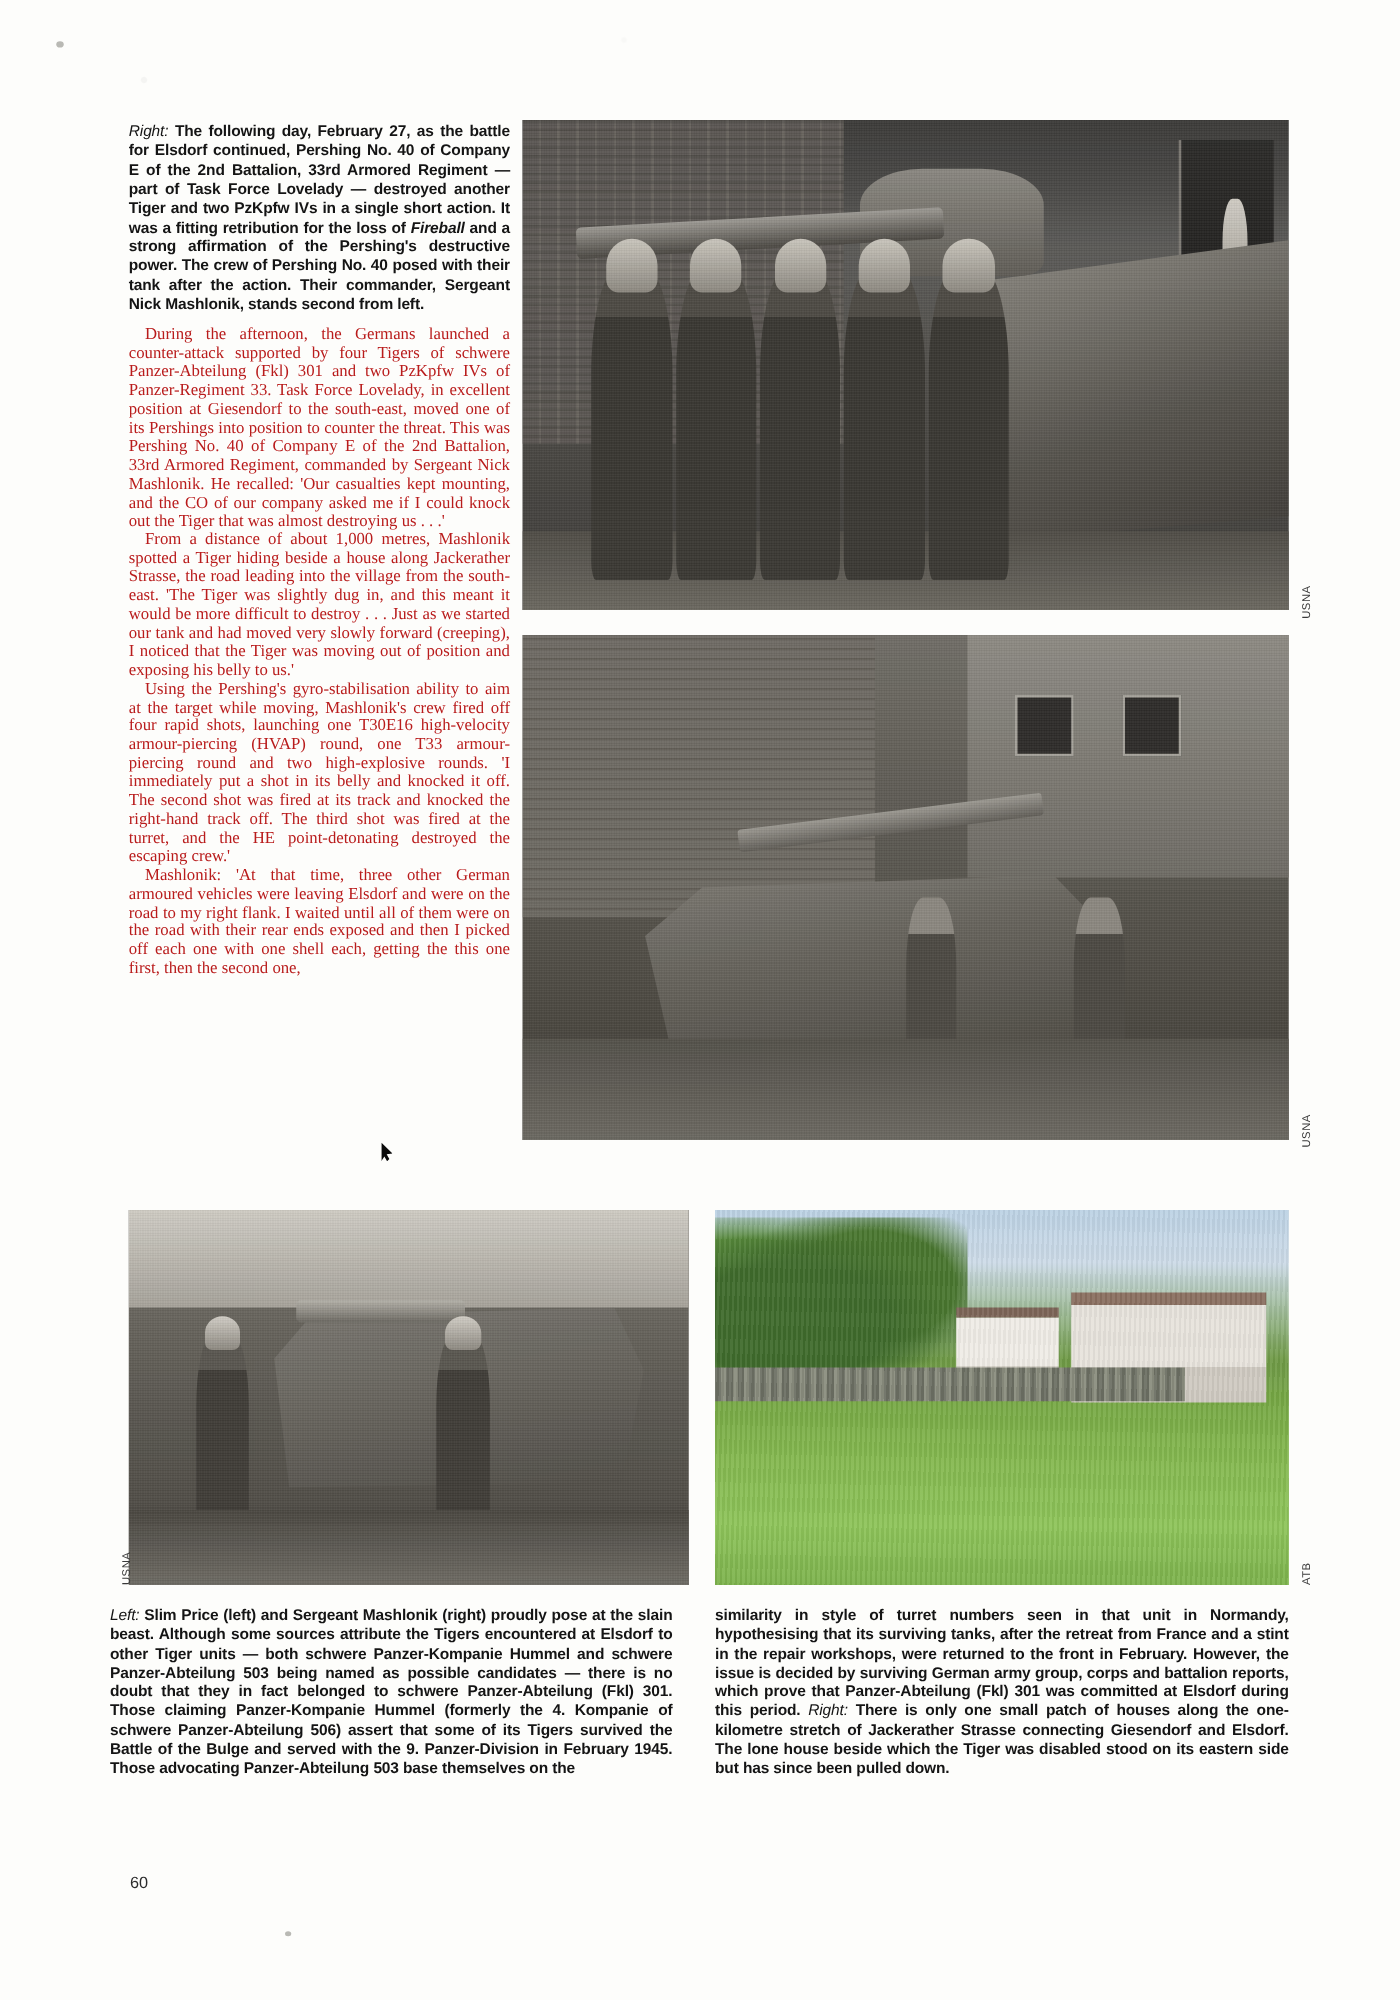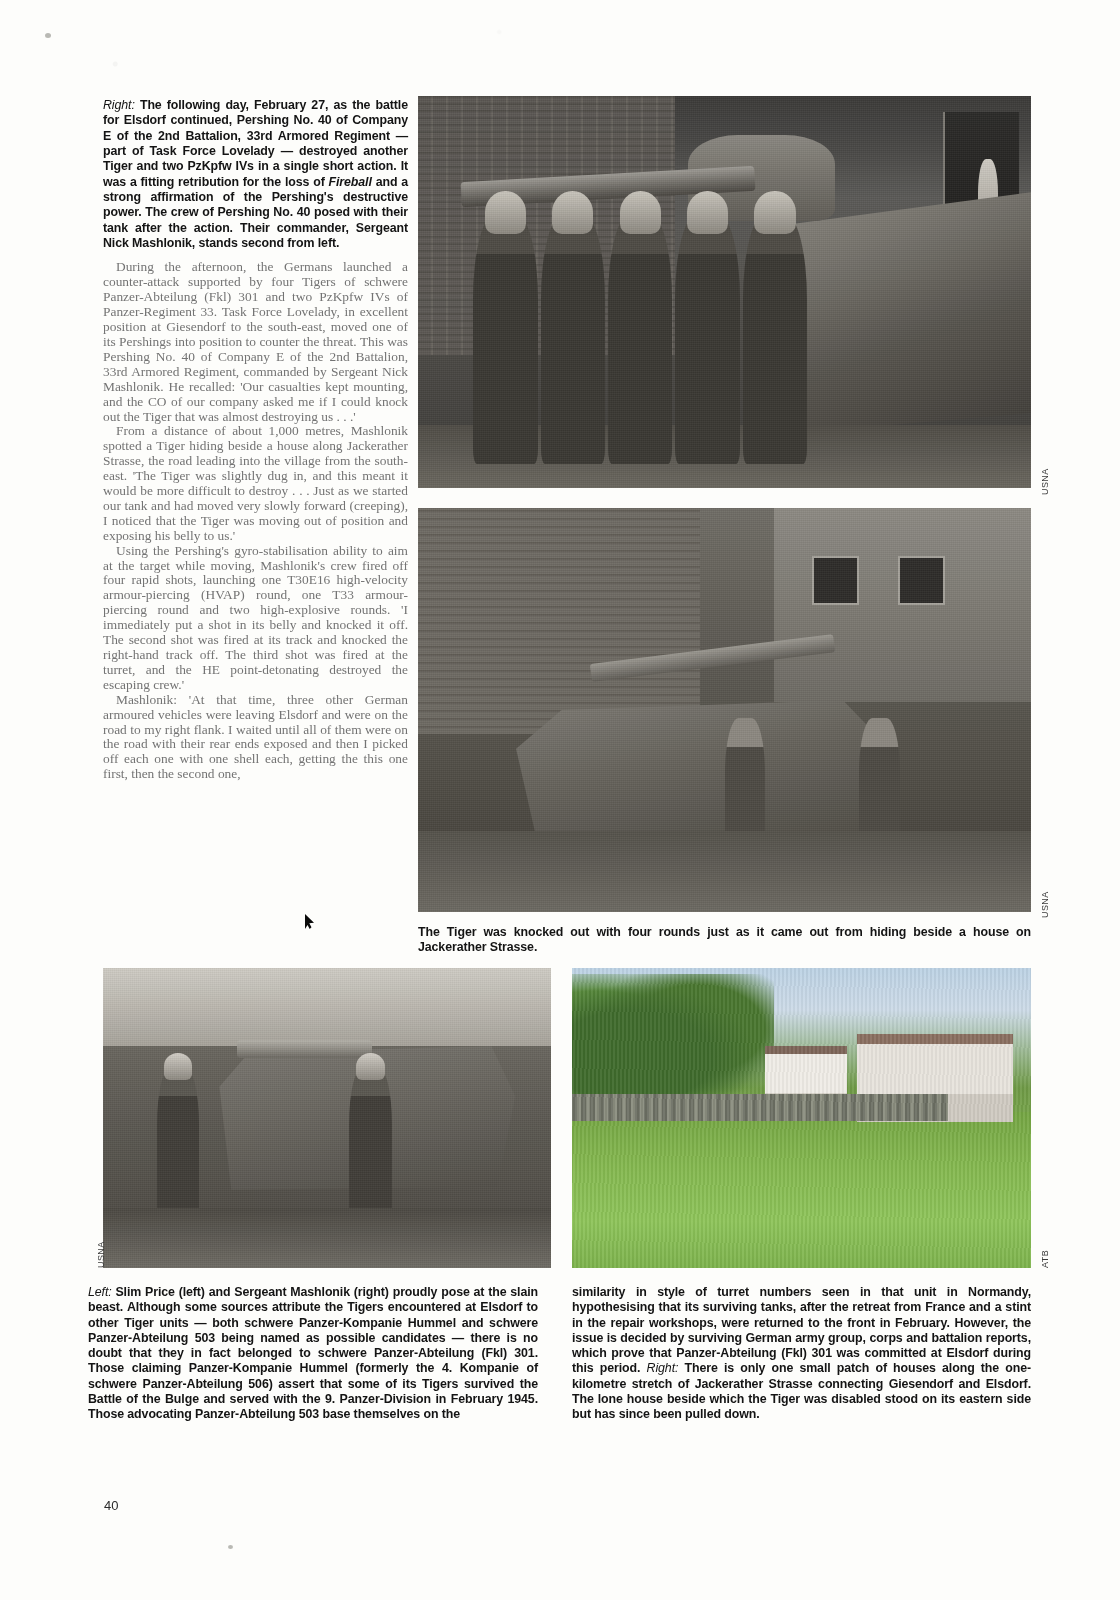--- a/index.html
+++ b/index.html
@@ -23,21 +23,21 @@
     font-family:"Liberation Sans", sans-serif;
     font-weight:bold;font-size:12.4px;line-height:15.35px;
     color:#141414;text-align:justify;letter-spacing:-0.1px;
   }
   .lede i{font-weight:bold;font-style:italic;}
   .lede .lbl{font-style:italic;font-weight:normal;}
 
   .body-text{
     font-family:"Liberation Serif", serif;
     font-size:13.4px;line-height:14.9px;
-    color:#737373;text-align:justify;
+    color:#b91c1c;text-align:justify;
     margin-top:9px;
   }
   .body-text p{margin:0;text-indent:13px;}
 
   
   .photo{position:absolute;overflow:hidden;background:#6d6d6d;}
   .photo .grain{position:absolute;inset:0;opacity:.55;
     background-image:
       repeating-linear-gradient(0deg, rgba(255,255,255,.05) 0 1px, rgba(0,0,0,.05) 1px 2px),
       repeating-linear-gradient(90deg, rgba(255,255,255,.04) 0 1px, rgba(0,0,0,.04) 1px 2px);}
@@ -191,21 +191,20 @@
     <div class="window" style="right:14%;top:12%;width:7%;height:11%;"></div>
     <div class="tigerhull"></div>
     <div class="tigerbarrel"></div>
     <div class="soldier" style="left:50%;"></div>
     <div class="soldier" style="left:72%;"></div>
     <div class="rubble"></div>
     <div class="grain"></div>
   </div>
   <div class="credit" style="left:1040px;top:918px;">USNA</div>
 
-  <div class="cap-bold" id="caption-tiger">The Tiger was knocked out with four rounds just as it came out from hiding beside a house on Jackerather Strasse.</div>
 
   <div class="photo" id="photo-price">
     <div class="sky"></div>
     <div class="tank"></div>
     <div class="gun"></div>
     <div class="man" style="left:12%;"></div>
     <div class="man" style="left:55%;"></div>
     <div class="ground"></div>
     <div class="grain"></div>
   </div>
@@ -222,16 +221,16 @@
   <div class="credit" style="left:1040px;top:1268px;">ATB</div>
 
   <div class="cap-bold" id="caption-bottom-left">
     <span class="lbl">Left:</span><span> Slim Price (left) and Sergeant Mashlonik (right) proudly pose at the slain beast. Although some sources attribute the Tigers encountered at Elsdorf to other Tiger units — both schwere Panzer-Kompanie Hummel and schwere Panzer-Abteilung 503 being named as possible candidates — there is no doubt that they in fact belonged to schwere Panzer-Abteilung (Fkl) 301. Those claiming Panzer-Kompanie Hummel (formerly the 4. Kompanie of schwere Panzer-Abteilung 506) assert that some of its Tigers survived the Battle of the Bulge and served with the 9. Panzer-Division in February 1945. Those advocating Panzer-Abteilung 503 base themselves on the</span>
   </div>
 
   <div class="cap-bold" id="caption-bottom-right">
     <span>similarity in style of turret numbers seen in that unit in Normandy, hypothesising that its surviving tanks, after the retreat from France and a stint in the repair workshops, were returned to the front in February. However, the issue is decided by surviving German army group, corps and battalion reports, which prove that Panzer-Abteilung (Fkl) 301 was committed at Elsdorf during this period. </span><span class="lbl">Right:</span><span> There is only one small patch of houses along the one-kilometre stretch of Jackerather Strasse connecting Giesendorf and Elsdorf. The lone house beside which the Tiger was disabled stood on its eastern side but has since been pulled down.</span>
   </div>
 
-  <div id="page-number">40</div>
+  <div id="page-number">60</div>
 
   <div id="mouse-cursor"></div>
 </div>
 
 </body></html>

